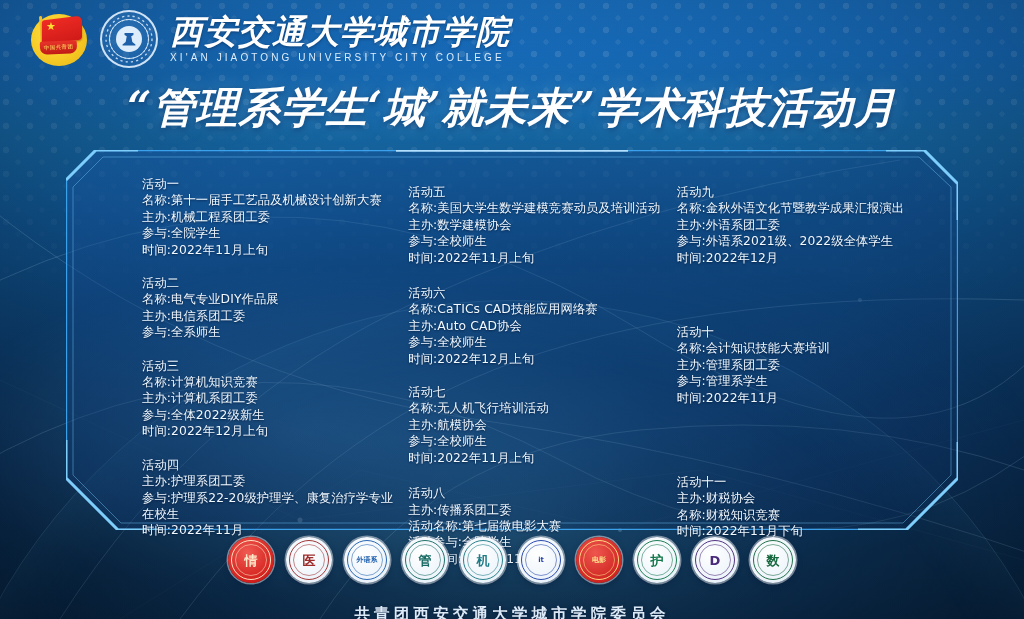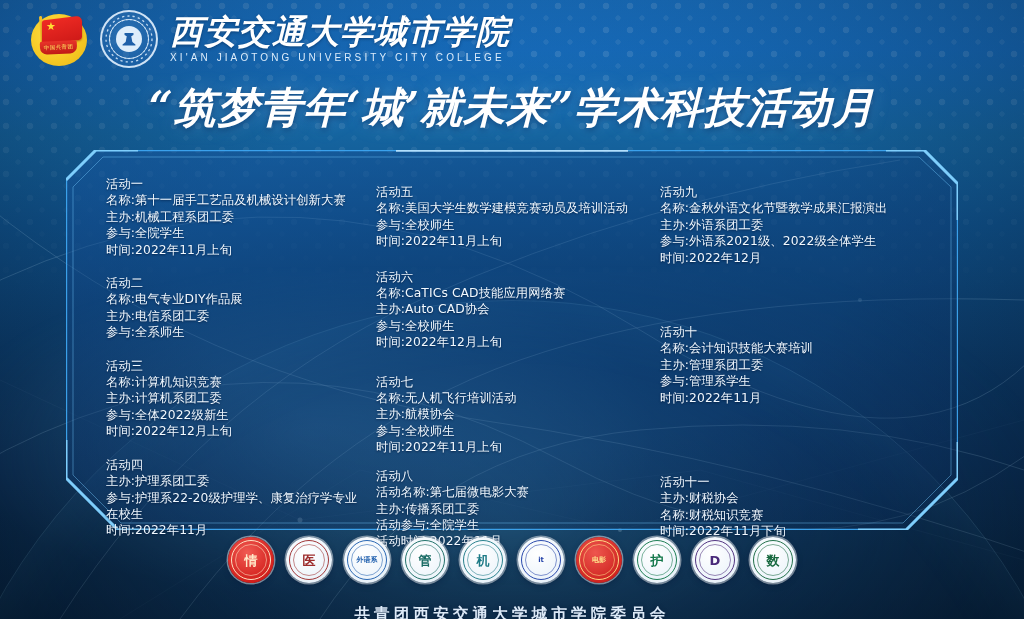--- a/index.html
+++ b/index.html
@@ -160,21 +160,21 @@
       100% calc(100% - 52px), calc(100% - 52px) 100%,
       52px 100%, 0 calc(100% - 52px), 0 30px);
   }
   .panel-line { position:absolute; inset:0; width:892px; height:380px; }
 
   .cols {
     position:absolute; inset:0;
     display:flex; padding:26px 0 0 0;
   }
   .col { position:relative; }
-  .col-1 { width:295px; padding-left:40px; }
+  .col-1 { width:295px; padding-left:40px;margin-left:36px; }
   .col-2 { width:288px; padding-left:15px; }
   .col-3 { width:309px; padding-left:11px; }
 
   .act {
     color:#f2f9ff;
     font-size:12.3px; line-height:16.4px;
     letter-spacing:.1px;
     text-shadow:0 1px 2px rgba(0,25,60,.75);
     white-space:nowrap;
   }
@@ -264,21 +264,21 @@
         <div class="seal-i"></div>
         <div class="seal-core"></div>
       </div>
 
       <div class="wordmark">
         <div class="wm-cn">西安交通大学城市学院</div>
         <div class="wm-en">XI'AN JIAOTONG UNIVERSITY CITY COLLEGE</div>
       </div>
     </div>
 
-    <div class="main-title">“筑梦青年‘城’就未来”学术科技活动月</div>
+    <div class="main-title">“管理系学生‘城’就未来”学术科技活动月</div>
   </div>
 
   <div class="panel">
     <div class="panel-fill"></div>
 
     <svg class="panel-line" viewBox="0 0 892 380">
       <polygon points="30,0 858,0 892,34 892,328 840,380 52,380 0,328 0,30" fill="none" stroke="#3da5f0" stroke-width="2.4" stroke-opacity=".95"></polygon>
       <polygon points="37,7 853,7 885,37 885,325 837,373 55,373 7,325 7,37" fill="none" stroke="#6fc4f8" stroke-width="1" stroke-opacity=".45"></polygon>
 
       <path d="M0 30 L30 0 L72 0" fill="none" stroke="#8bd6ff" stroke-width="3" stroke-opacity=".85"></path>
@@ -318,41 +318,42 @@
           <span class="ln">参与:护理系22-20级护理学、康复治疗学专业</span>
           <span class="ln">在校生</span>
           <span class="ln">时间:2022年11月</span>
         </div>
       </div>
 
       <div class="col col-2">
         <div class="act" style="margin-top:8px">
           <span class="ln act-title">活动五</span>
           <span class="ln">名称:美国大学生数学建模竞赛动员及培训活动</span>
+          <span class="ln">主办:数学建模协会</span>
           <span class="ln">参与:全校师生</span>
           <span class="ln">时间:2022年11月上旬</span>
         </div>
         <div class="act" style="margin-top:19px">
           <span class="ln act-title">活动六</span>
           <span class="ln">名称:CaTICs CAD技能应用网络赛</span>
           <span class="ln">主办:Auto CAD协会</span>
           <span class="ln">参与:全校师生</span>
           <span class="ln">时间:2022年12月上旬</span>
         </div>
-        <div class="act" style="margin-top:23px">
+        <div class="act" style="margin-top:17px">
           <span class="ln act-title">活动七</span>
           <span class="ln">名称:无人机飞行培训活动</span>
           <span class="ln">主办:航模协会</span>
           <span class="ln">参与:全校师生</span>
           <span class="ln">时间:2022年11月上旬</span>
         </div>
-        <div class="act" style="margin-top:12px">
+        <div class="act" style="margin-top:19px">
           <span class="ln act-title">活动八</span>
+          <span class="ln">主办:传播系团工委</span>
           <span class="ln">活动名称:第七届微电影大赛</span>
-          <span class="ln">主办:传播系团工委</span>
           <span class="ln">活动参与:全院学生</span>
           <span class="ln">活动时间:2022年11月</span>
         </div>
       </div>
 
       <div class="col col-3">
         <div class="act" style="margin-top:8px">
           <span class="ln act-title">活动九</span>
           <span class="ln">名称:金秋外语文化节暨教学成果汇报演出</span>
           <span class="ln">主办:外语系团工委</span>

